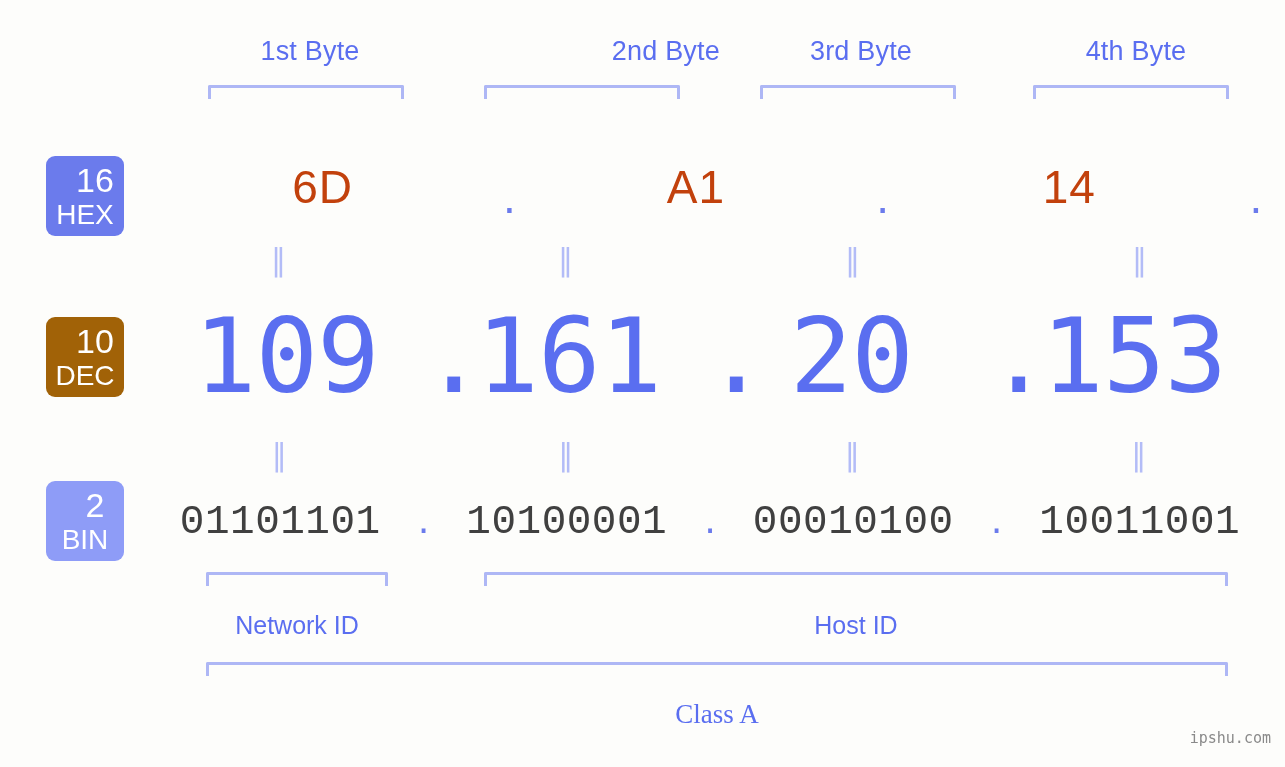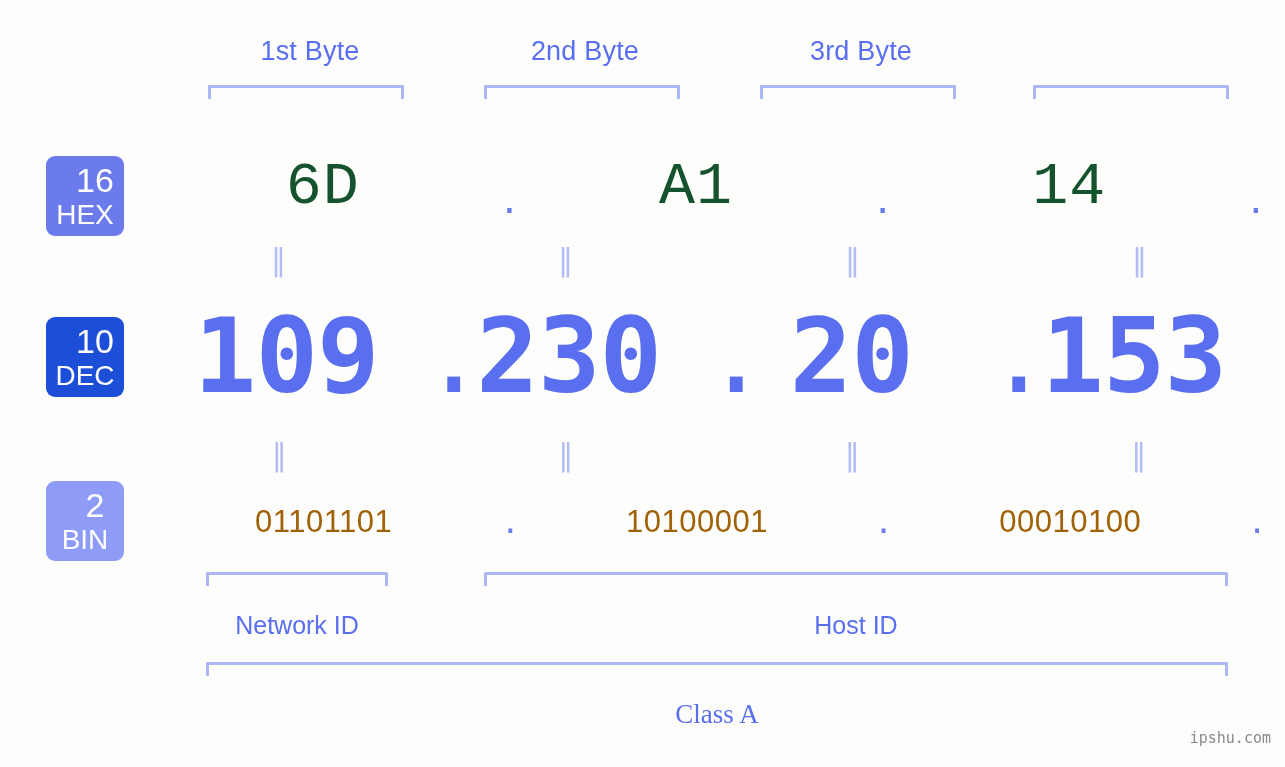--- a/index.html
+++ b/index.html
@@ -71,21 +71,21 @@
     display: block;
     margin-left: 20px;
   }
   .badge .badge-sub {
     font-size: 28px;
     font-weight: 400;
     margin-top: 4px;
     display: block;
   }
   .badge-hex { top: 156px; background: #6b7bec; }
-  .badge-dec { top: 317px; background: #1d4ed8; }
+  .badge-dec { top: 317px; background: #a16207; }
   .badge-bin { top: 481px; background: #8e9cf7; }
 
   
   .row {
     position: absolute;
     left: 150px;
     width: 1120px;
     display: flex;
     align-items: center;
   }
@@ -96,57 +96,56 @@
   }
   .sep {
     flex: 0 0 auto;
     text-align: center;
     white-space: nowrap;
   }
 
   
   .row-hex { top: 152px; height: 70px; }
   .row-hex .cell {
-    font-family: Liberation Mono, monospace;
-    font-size: 60px;
-    color: #14532d;
+    font-family: Liberation Sans, sans-serif;
+    font-size: 46px;
+    color: #c2410c;
     letter-spacing: 1px;
   }
   .row-hex .sep {
     width: 28px;
     font-size: 46px;
     color: #6b7bec;
     position: relative;
     top: 10px;
   }
 
   
   .row-dec { top: 292px; height: 128px; }
   .row-dec .cell {
     font-family: "DejaVu Sans Mono", monospace;
     font-size: 104px;
     color: #5a6ef0;
     letter-spacing: -1px;
     line-height: 128px;
-    font-weight: bold;
   }
   .row-dec .sep {
     width: 10px;
     font-family: "DejaVu Sans Mono", monospace;
     font-size: 104px;
     color: #5a6ef0;
     line-height: 128px;
   }
 
   
   .row-bin { top: 492px; height: 60px; }
   .row-bin .cell {
-    font-family: Liberation Sans, sans-serif;
-    font-size: 31px;
-    color: #a16207;
+    font-family: Liberation Mono, monospace;
+    font-size: 41px;
+    color: #404040;
     letter-spacing: 0.5px;
     line-height: 60px;
   }
   .row-bin .sep {
     width: 26px;
     font-family: "DejaVu Sans Mono", monospace;
     font-size: 31px;
     color: #6b7bec;
     line-height: 60px;
   }
@@ -214,22 +213,23 @@
     letter-spacing: 0px;
     white-space: nowrap;
   }
 </style>
 </head>
 <body>
 
 <div id="ip-diagram">
 
   <div class="byte-label" style="left:175px;">1st Byte</div>
-  <div class="byte-label" style="left:450px;">2nd Byte</div>
+  <div class="byte-label" style="left:450px;text-align:right;">2nd Byte</div>
   <div class="byte-label" style="left:726px;">3rd Byte</div>
+  <div class="byte-label" style="left:1001px;">4th Byte</div>
 
   <div class="bracket bracket-top" style="left:208px; width:196px;"></div>
   <div class="bracket bracket-top" style="left:484px; width:196px;"></div>
   <div class="bracket bracket-top" style="left:760px; width:196px;"></div>
   <div class="bracket bracket-top" style="left:1033px; width:196px;"></div>
 
   <div class="badge badge-hex">
     <span class="badge-num">16</span>
     <span class="badge-sub">HEX</span>
   </div>
@@ -257,21 +257,21 @@
     <div class="eq-cell"><span class="eq-glyph">‖</span></div>
     <div class="eq-spacer" style="width:28px;"></div>
     <div class="eq-cell"><span class="eq-glyph">‖</span></div>
     <div class="eq-spacer" style="width:28px;"></div>
     <div class="eq-cell"><span class="eq-glyph">‖</span></div>
   </div>
 
   <div class="row row-dec">
     <div class="cell">109</div>
     <div class="sep">.</div>
-    <div class="cell">230</div>
+    <div class="cell">161</div>
     <div class="sep">.</div>
     <div class="cell">20</div>
     <div class="sep">.</div>
     <div class="cell">153</div>
   </div>
 
   <div class="eq-row eq-lower">
     <div class="eq-cell"><span class="eq-glyph">‖</span></div>
     <div class="eq-spacer" style="width:26px;"></div>
     <div class="eq-cell"><span class="eq-glyph">‖</span></div>
@@ -281,20 +281,21 @@
     <div class="eq-cell"><span class="eq-glyph">‖</span></div>
   </div>
 
   <div class="row row-bin">
     <div class="cell">01101101</div>
     <div class="sep">.</div>
     <div class="cell">10100001</div>
     <div class="sep">.</div>
     <div class="cell">00010100</div>
     <div class="sep">.</div>
+    <div class="cell">10011001</div>
   </div>
 
   <div class="bracket bracket-bottom" style="left:206px; width:182px;"></div>
   <div class="bracket bracket-bottom" style="left:484px; width:744px;"></div>
 
   <div class="id-label" style="left:484px; width:744px;">Host ID</div>
   <div class="id-label" style="left:206px; width:182px;">Network ID</div>
 
   <div class="bracket bracket-class" style="left:206px; width:1022px;"></div>
   <div class="class-label" style="left:206px; width:1022px;">Class A</div>

